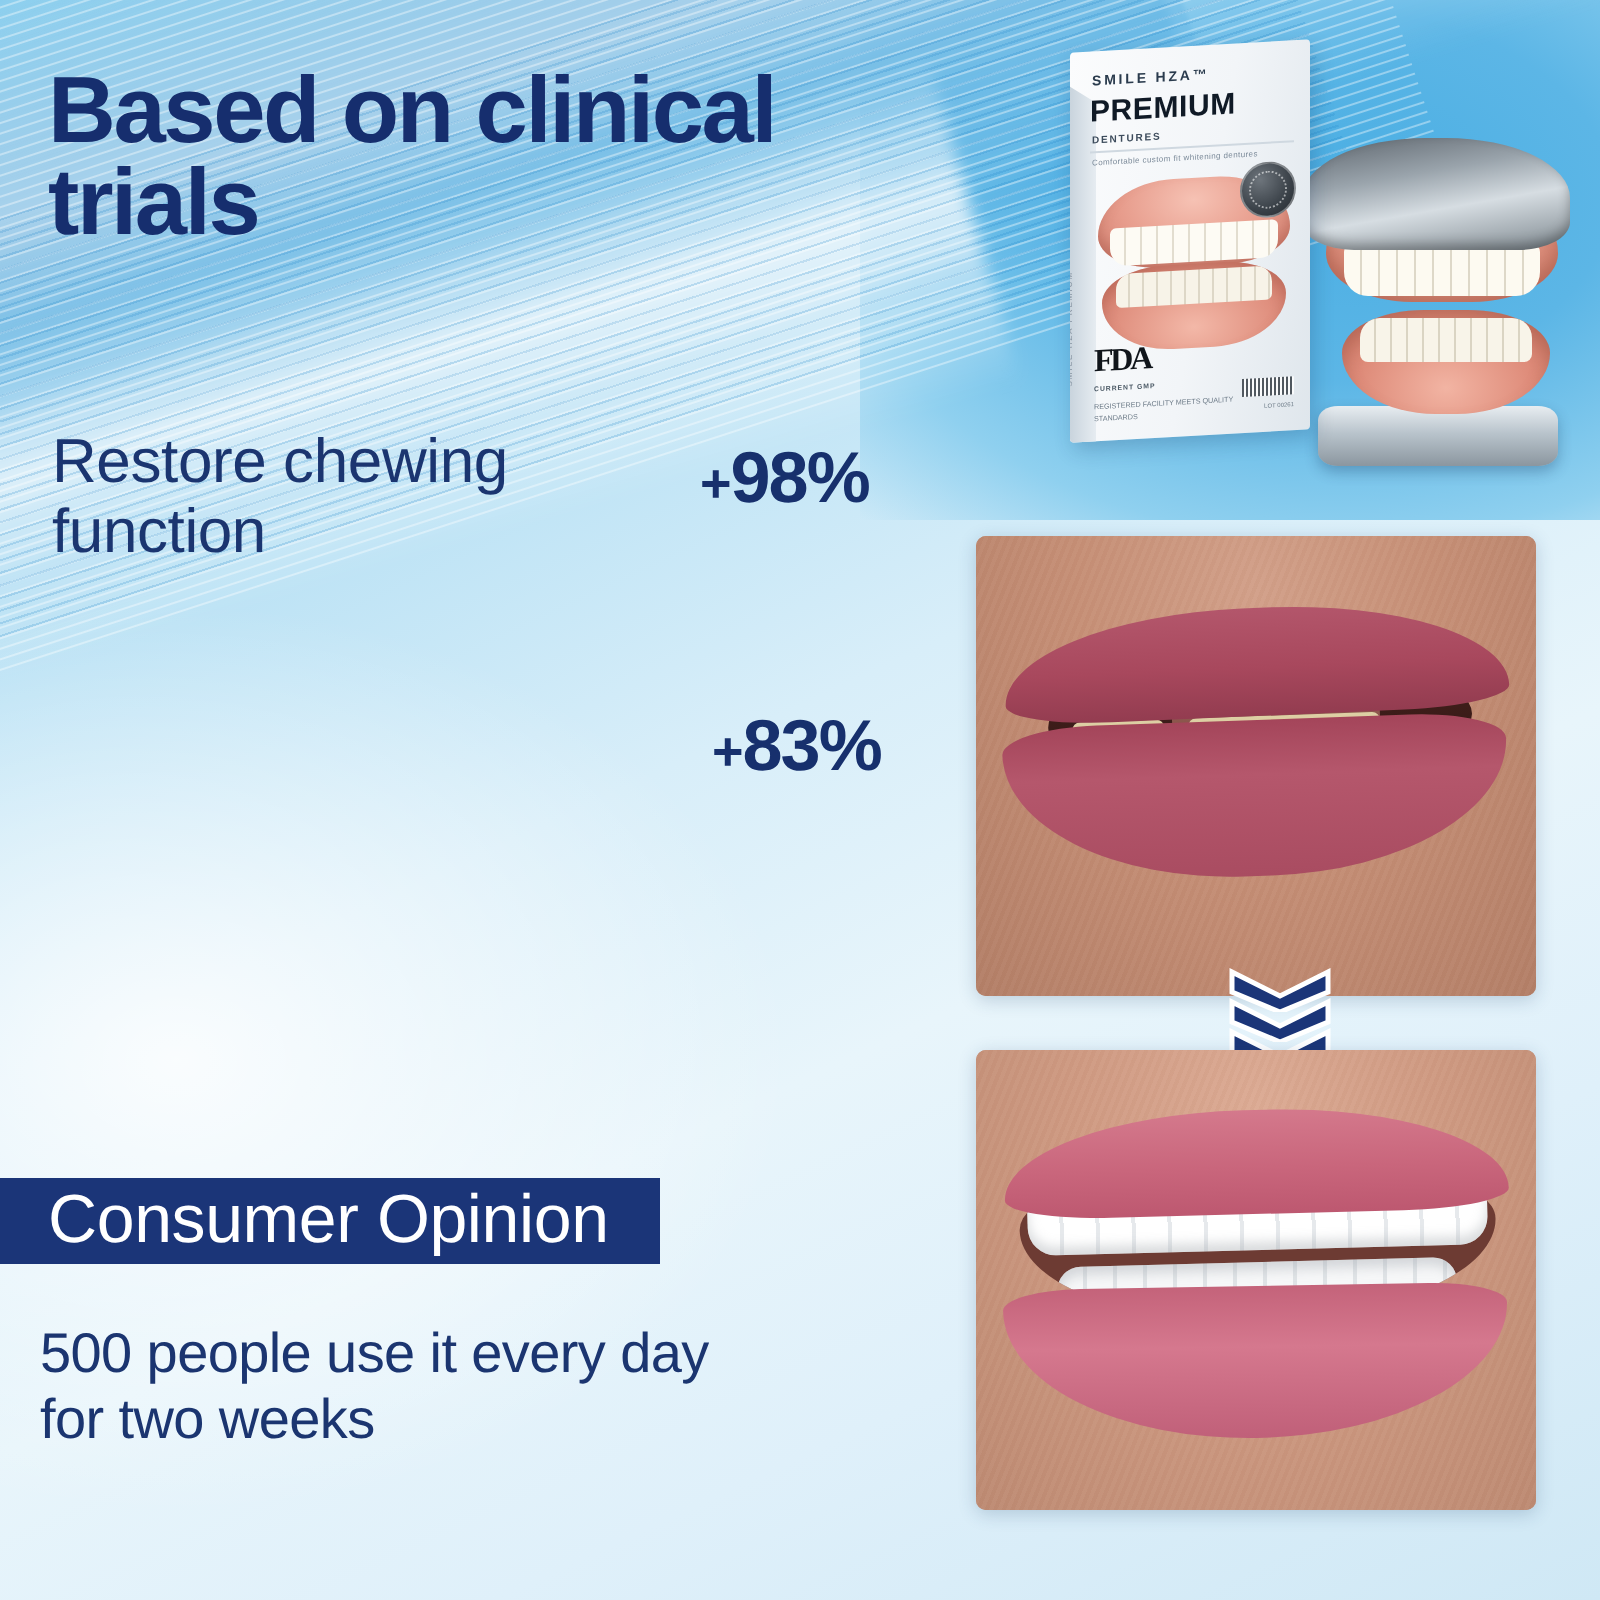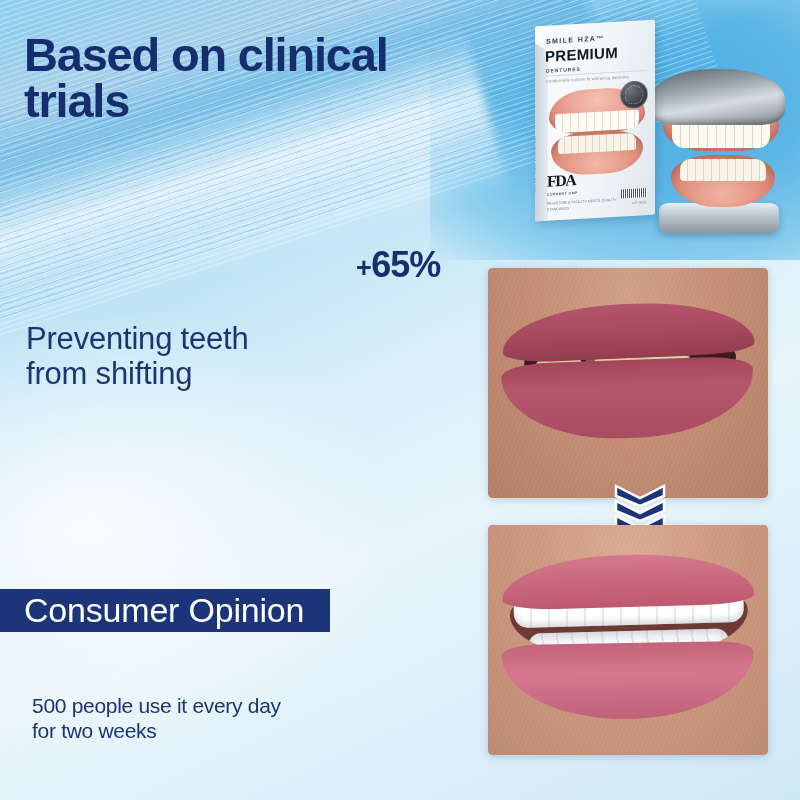--- a/index.html
+++ b/index.html
@@ -103,23 +103,23 @@
   .opinion-banner{
     position:absolute;left:0;top:589px;width:330px;height:43px;
     background:#1b3578;
     display:flex;align-items:center;
   }
   .opinion-banner span{
     color:#ffffff;font-size:34px;font-weight:normal;
     margin-left:24px;letter-spacing:-.2px;
   }
   .opinion-text{
-    position:absolute;left:32px;top:660px;width:430px;
-    color:#1b3570;font-size:21px;line-height:1.18;
-    letter-spacing:-.3px;white-space:pre-line;margin-top:34px;
+    position:absolute;left:20px;top:660px;width:430px;
+    color:#1b3570;font-size:28px;line-height:1.18;
+    letter-spacing:-.3px;white-space:pre-line;
   }
 
   
   .product{position:absolute;left:525px;top:8px;width:270px;height:225px;}
   .box{
     position:absolute;left:10px;top:15px;width:120px;height:195px;
     background:linear-gradient(100deg,#fbfcfd 0%,#f2f5f8 55%,#dfe6ec 100%);
     border-radius:2px;
     transform:skewY(-3.2deg);
     box-shadow:2px 4px 10px rgba(20,50,90,.22);
@@ -369,30 +369,35 @@
   <div class="bg-wave wave-d"></div>
   <div class="bg-lines"></div>
   <div class="bg-lines2"></div>
   <div class="bg-glow-bl"></div>
 
   <div class="headline">Based on clinical
 trials</div>
 
   <div class="benefits">
 
+    <div class="benefit b1">
+      <div class="label">Restore chewing
+function</div>
+      <div class="stat">
+        <span class="plus">+</span><span class="num">98%</span>
+      </div>
+    </div>
 
     <div class="benefit b2">
       <div class="stat">
-        <span class="plus">+</span><span class="num">65%</span>
+        <span class="plus">+</span><span class="num">83%</span>
       </div>
     </div>
 
     <div class="benefit b3">
-      <div class="label">Preventing teeth
-from shifting</div>
     </div>
 
   </div>
 
   <div class="opinion-banner">
     <span>Consumer Opinion</span>
   </div>
   <div class="opinion-text">500 people use it every day
 for two weeks</div>
 

